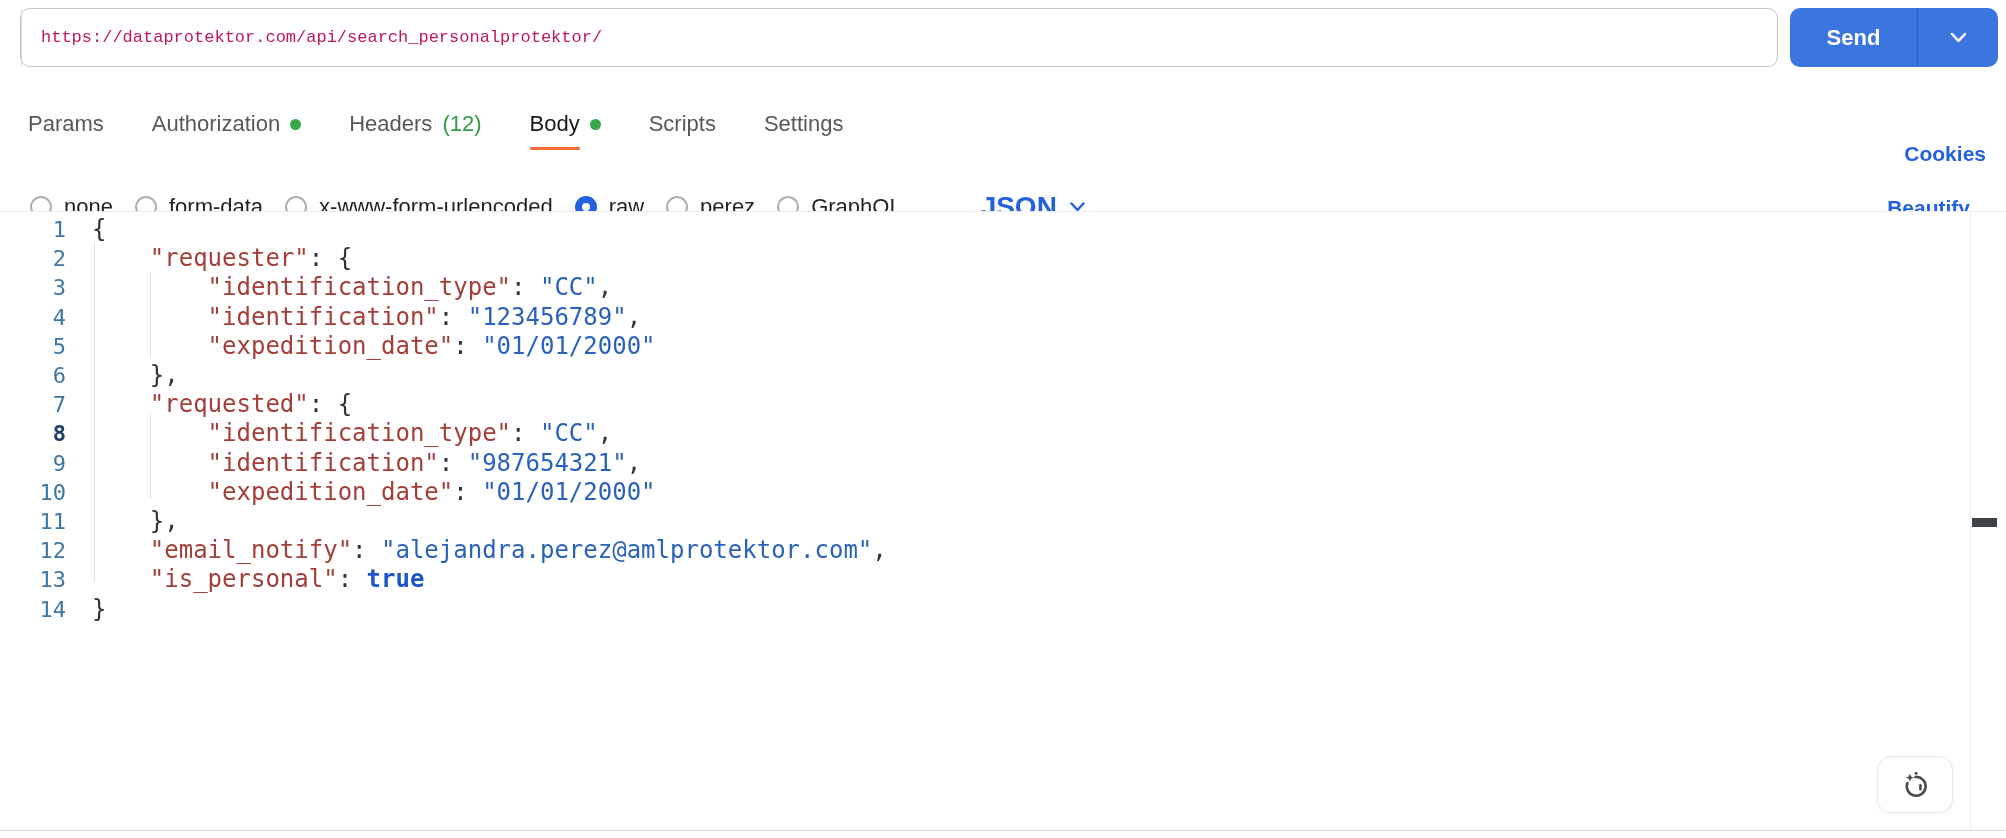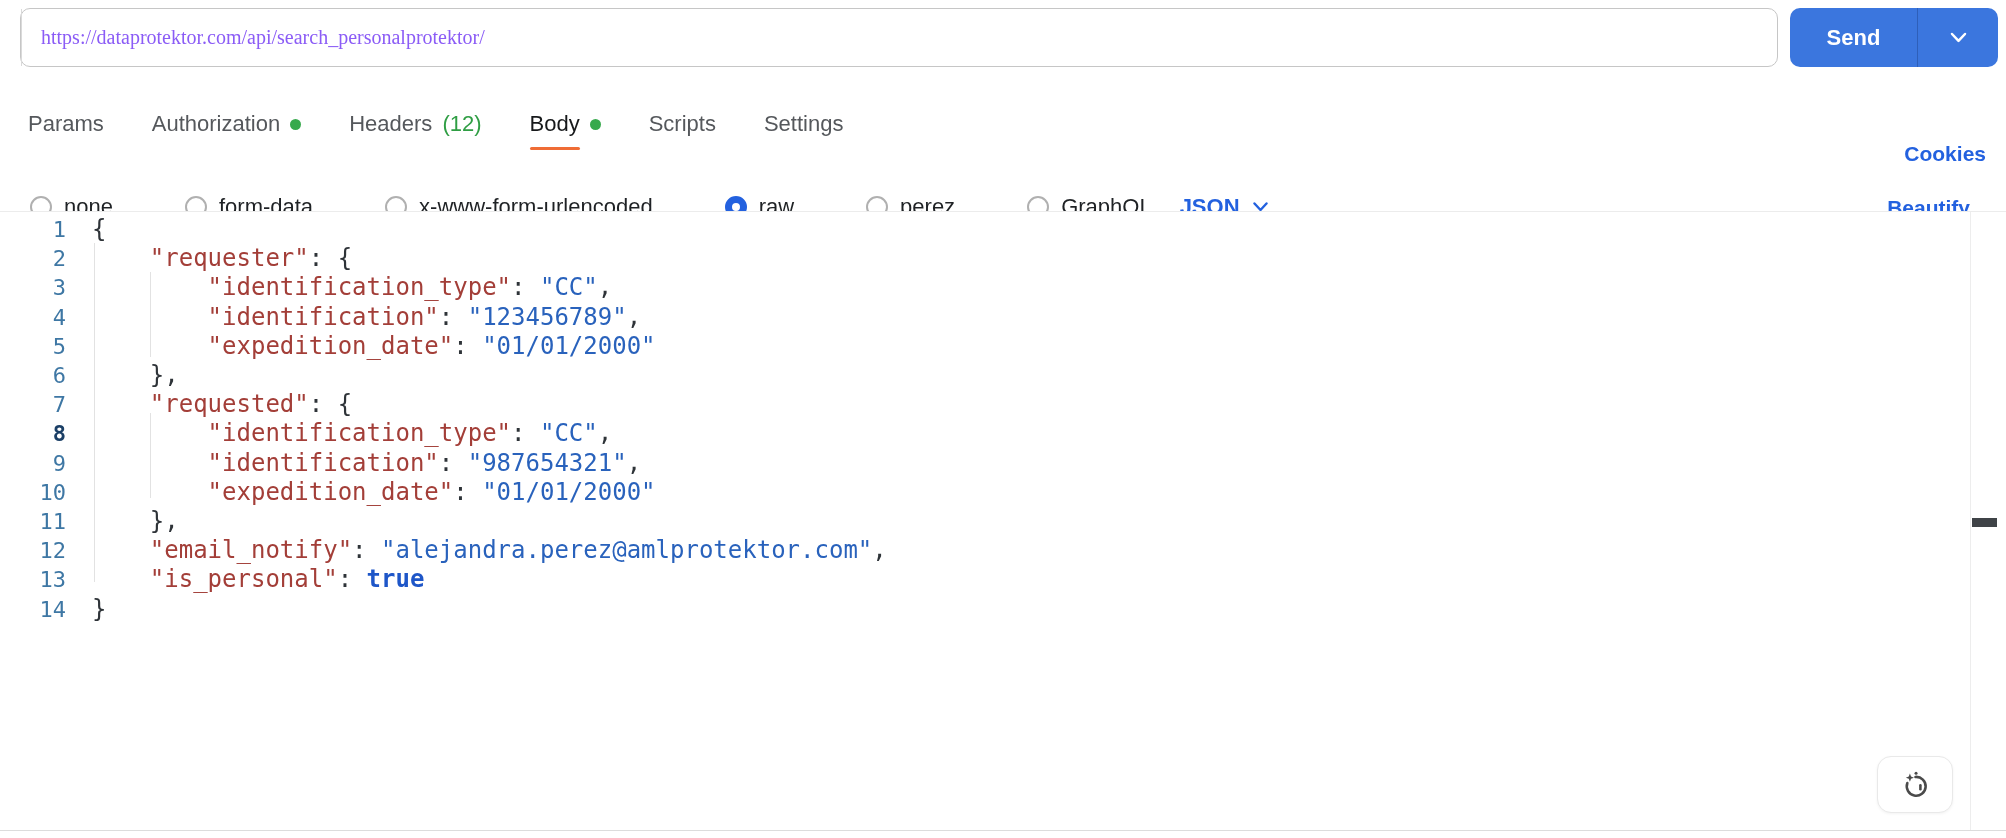--- a/index.html
+++ b/index.html
@@ -13,21 +13,21 @@
   .request-bar{
     position:absolute;left:20px;top:8px;width:1758px;height:59px;
     border:1.5px solid #C6C6C6;border-radius:10px;background:#fff;
     display:flex;align-items:stretch;box-sizing:border-box;
   }
   .method-select{width:173px;display:flex;align-items:center;justify-content:space-between;
     padding:0 22px 0 28px;cursor:pointer;flex:none}
   .method-label{font-size:21px;font-weight:700;color:var(--method-post);letter-spacing:.5px}
   .bar-divider{width:1px;background:#DADADA;flex:none}
   .url-input{flex:1;border:0;outline:0;background:transparent;
-    font-family:Liberation Serif, serif;font-size:20px;color:#8b5cf6;padding:0 16px 0 19px}
+    font-family:Liberation Mono, monospace;font-size:17px;color:#be185d;padding:0 16px 0 19px}
 
   
   .send-button{position:absolute;left:1790px;top:8px;width:208px;height:59px;
     background:var(--send-blue);border-radius:10px;display:flex;color:#fff;overflow:hidden}
   .send-main{width:127px;display:flex;align-items:center;justify-content:center;
     font-size:22px;font-weight:700;cursor:pointer}
   .send-divider{width:1px;background:rgba(13,35,90,.28);flex:none}
   .send-caret{flex:1;display:flex;align-items:center;justify-content:center;cursor:pointer}
 
   
@@ -37,27 +37,27 @@
   .tab.active{color:#17191B}
   .tab.active .tab-label::after{content:"";position:absolute;left:0;right:0;bottom:-13px;height:3px;
     background:var(--tab-underline-orange);border-radius:2px}
   .tab-badge{color:var(--badge-green)}
   .tab-dot{width:11px;height:11px;border-radius:50%;background:var(--green-dot);flex:none}
   .cookies-link{position:absolute;right:20px;top:142px;font-size:21px;font-weight:700;
     color:var(--accent-blue);cursor:pointer;text-decoration:none}
 
   
   .options-row{position:absolute;left:30px;top:184px;height:46px;display:flex;align-items:center}
-  .radio-group{display:flex;align-items:center;gap:72px}
+  .radio-group{display:flex;align-items:center;gap:22px}
   .radio-option{display:flex;align-items:center;gap:12px;font-size:22px;color:#1F2225;cursor:pointer}
   .radio-circle{width:22px;height:22px;border-radius:50%;border:2.5px solid #B0B0B0;
     box-sizing:border-box;background:#fff;flex:none}
   .radio-option.selected .radio-circle{border:7px solid var(--accent-blue)}
-  .json-select{display:flex;align-items:center;gap:13px;font-size:22px;font-weight:700;
-    color:var(--accent-blue);cursor:pointer;margin-left:28px}
+  .json-select{display:flex;align-items:center;gap:13px;font-size:28px;font-weight:700;
+    color:var(--accent-blue);cursor:pointer;margin-left:79px}
   .beautify-link{position:absolute;right:36px;top:196px;font-size:21px;font-weight:700;
     color:var(--accent-blue);cursor:pointer;text-decoration:none}
 
   
   .editor{position:absolute;left:0;top:211px;width:2006px;height:620px;box-sizing:border-box;
     border-top:1px solid #ECECEC;border-bottom:1px solid #DCDCDC;background:#fff}
   .editor-lines{position:absolute;left:0;top:3px;right:60px;
     font-family:"DejaVu Sans Mono",monospace;font-size:24px}
   .code-line{line-height:28.2px;white-space:pre;cursor:text}
   .ln{display:inline-block;width:66px;text-align:right;margin-right:26px;

